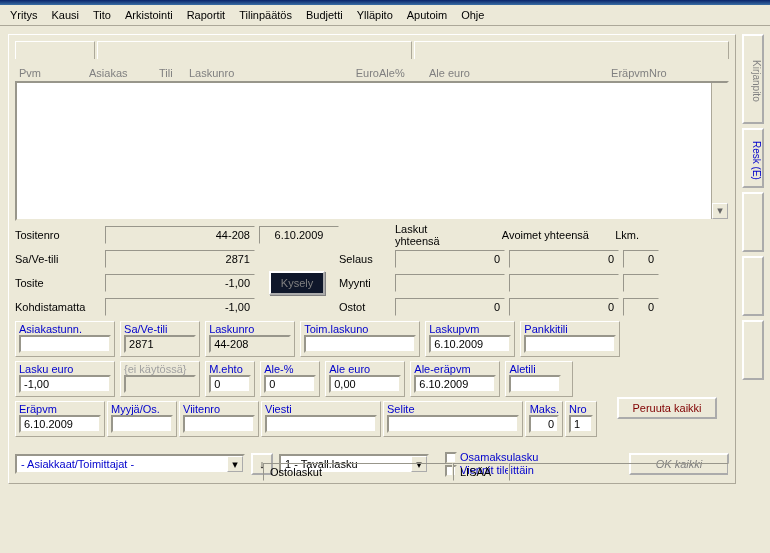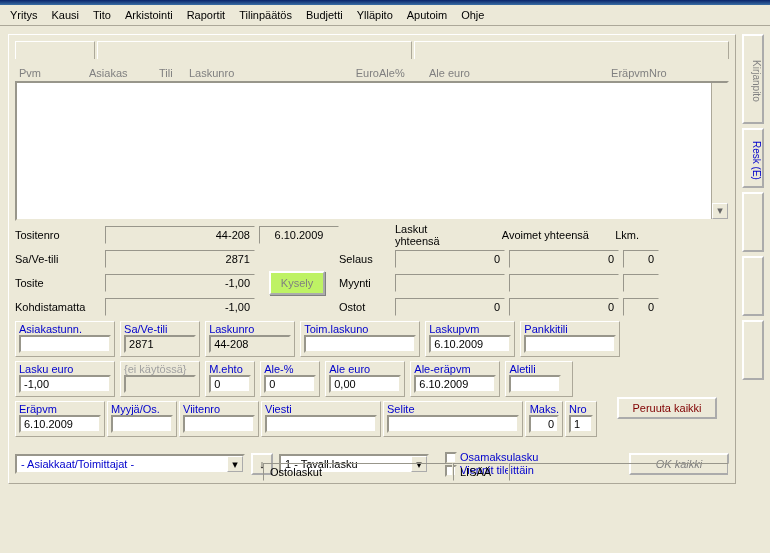--- a/index.html
+++ b/index.html
@@ -13,21 +13,21 @@
 .rightbtn { width: 22px; height: 90px; background: #ece9d8; border: 2px outset #fff; writing-mode: vertical-rl; text-align: center; color: #808080; font-size: 10px; padding-top: 4px; }
 .tabrow { display: flex; gap: 2px; margin-bottom: 2px; }
 .tab { height: 18px; background: #ece9d8; border: 1px solid #aca899; border-bottom: none; border-top-color:#fff; border-left-color:#fff; flex: 1; }
 .gridheader { display: flex; padding: 6px 4px 2px 4px; color: #808080; background: #ece9d8; }
 .listbox { background: #fff; border: 2px inset #ece9d8; height: 140px; position: relative; }
 .scrollbar { position: absolute; right: 0; top: 0; bottom: 0; width: 16px; background: #ece9d8; border-left: 1px solid #aca899; }
 .scrollbtn { width: 16px; height: 16px; background: #ece9d8; border: 1px outset #fff; position: absolute; text-align: center; line-height: 12px; color: #666; }
 .row { display: flex; align-items: center; margin-top: 4px; height: 20px; }
 .lbl { width: 90px; color: #000; }
 .valbox { border: 1px inset #ece9d8; background: #ece9d8; text-align: right; padding: 2px 4px; height: 18px; }
-.btn3d { background: #bef264; border: 2px outset #fff; padding: 4px 10px; color: #808080; box-shadow: 1px 1px 0 #808080; }
+.btn3d { background: #0f172a; border: 2px outset #fff; padding: 4px 10px; color: #808080; box-shadow: 1px 1px 0 #808080; }
 .fieldgroup { border: 1px solid #aca899; border-top-color:#fff; border-left-color:#fff; padding: 1px 3px 3px 3px; display: inline-block; vertical-align: top; margin-right: 2px; margin-top: 4px; }
 .fieldgroup .flabel { color: #0000cc; font-size: 11px; }
 .fieldgroup .flabel.gray { color: #a0a0a0; }
 .finput { border: 2px inset #ece9d8; background: #fff; height: 18px; padding: 1px 3px; display: block; }
 .bluetxt { color: #0000cc; }
 .btnaction { background: #ece9d8; border: 2px outset #fff; padding: 3px 8px; min-width: 100px; text-align: center; }
 .btnaction.red { color: #800000; }
 .btnaction.gray { color: #808080; font-style: italic; }
 .dropdown { border: 2px inset #ece9d8; background: #fff; display: inline-flex; align-items: center; height: 20px; }
 .dropdown .ddtxt { flex: 1; padding: 0 4px; }

